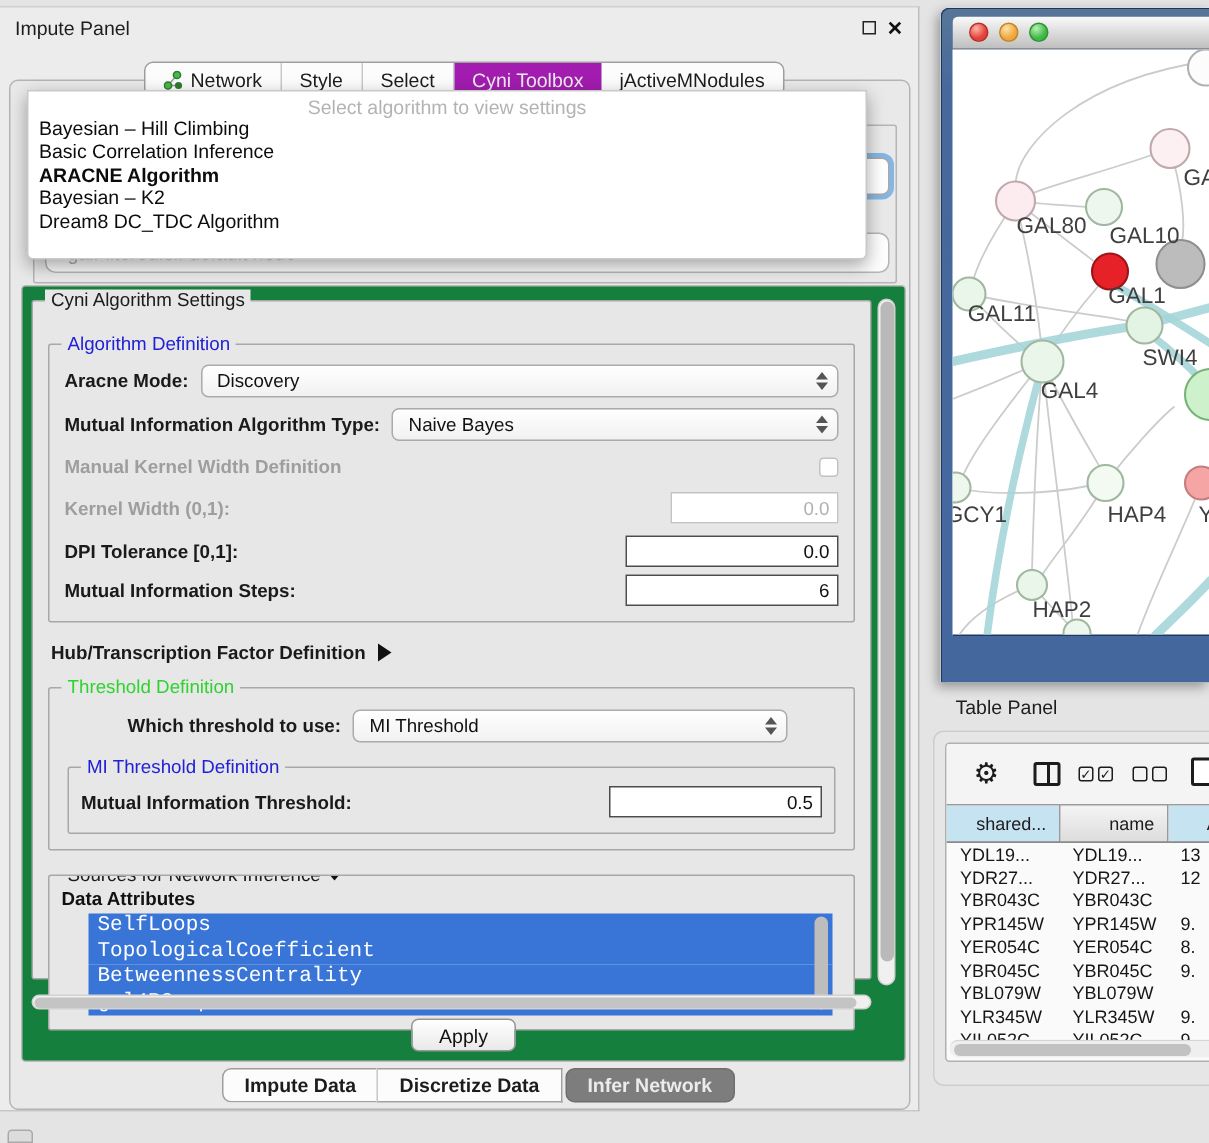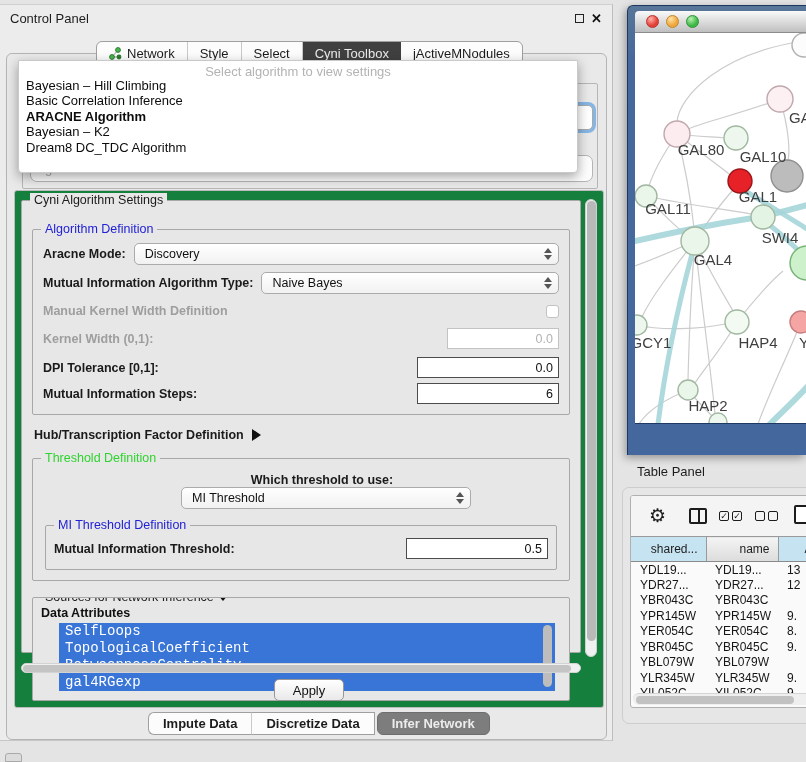--- a/index.html
+++ b/index.html
@@ -18,21 +18,21 @@
 
   .cp-outer { position:absolute; left:6px; top:48px; width:601px; height:687px; background:#e9e9e9;
               border:1px solid #b4b4b4; border-radius:6px; }
 
   
   .tabbar { position:absolute; left:96px; top:36px; height:24px; display:flex; background:#fcfcfc;
             border:1px solid #9f9f9f; border-radius:6px; overflow:hidden; z-index:5; }
   .tab { display:flex; align-items:center; gap:5px; padding:0 12px; font-size:13px; color:#1c1c1c;
          border-right:1px solid #c9c9c9; cursor:default; }
   .tab:last-child { border-right:none; }
-  .tab.sel { background:#404040; color:#ececec; border-right:none; }
+  .tab.sel { background:#a21caf; color:#ececec; border-right:none; }
   .tab .net-ic { width:13px; height:13px; display:inline-block; }
 
   
   .hidden-group { position:absolute; left:22px; top:78px; width:576px; height:106px;
                   border:1px solid #b5b5b5; border-radius:2px; z-index:1; }
   .focus-combo { position:absolute; left:86px; top:100px; width:507px; height:25px; background:#fff;
                  border:1px solid #a9a9a9; border-radius:5px; box-shadow:0 0 0 3px #85b6e4; z-index:1; }
   .dis-combo { position:absolute; left:30px; top:150px; width:563px; height:27px; background:#fdfdfd;
                border:1px solid #b5b5b5; border-radius:7px; z-index:1; font-size:13px; color:#aeaeae;
                line-height:25px; padding-left:14px; }
@@ -76,21 +76,21 @@
 
   .checkbox { width:13px; height:13px; border:1px solid #c2c2c2; border-radius:3px; background:#fff; }
 
   .hub-row { display:flex; align-items:center; gap:8px; margin:13px 0 4px 2px; }
   .tri-right { width:0; height:0; border-top:6px solid transparent; border-bottom:6px solid transparent;
                border-left:9px solid #111; display:inline-block; }
   .tri-down { width:0; height:0; border-left:6px solid transparent; border-right:6px solid transparent;
               border-top:7px solid #111; display:inline-block; vertical-align:middle; }
 
   .threshold-group { margin-top:16px; padding:4px 10px 10px 10px; }
-  .which-row { margin-left:42px; margin-top:10px;flex-direction:column; }
+  .which-row { margin-left:42px; margin-top:10px; }
   .mi-group { margin:16px 2px 0 2px; padding:4px 8px 10px 8px; }
 
   .sources-group { margin-top:16px; padding:4px 4px 0 4px; height:104px; overflow:hidden; }
   .attr-label { font-size:12.5px; font-weight:bold; color:#111; margin:4px 0 3px 4px; }
   .attr-list { position:relative; margin-left:22px; margin-right:10px; }
   .attr-item { height:17px; line-height:17px; font-size:14px; color:#fff; padding-left:6px;font-family:Liberation Mono, monospace; }
   .attr-vscroll { position:absolute; right:3px; top:2px; width:9px; height:62px; background:#bdbdbd; border-radius:5px; }
 
   .vscroll { position:absolute; right:6px; top:8px; width:12px; height:458px; background:#f0f0f0;
              border:1px solid #cfcfcf; border-radius:7px; }
@@ -152,21 +152,21 @@
   .mini-sq { position:absolute; left:5px; top:753px; width:17px; height:9px; background:#dcdcdc;
              border:1px solid #a9a9a9; border-radius:3px 3px 0 0; }
 </style>
 </head>
 <body>
 
 <div class="stage">
 
   <section class="cp">
     <div class="cp-titlebar">
-      <span class="cp-title">Control Panel</span>
+      <span class="cp-title">Impute Panel</span>
       <span class="cp-icons">
         <span class="float-ic"></span>
         <span class="close-ic">✕</span>
       </span>
     </div>
 
     <div class="cp-outer"></div>
 
     <div class="tabbar">
       <div class="tab">

